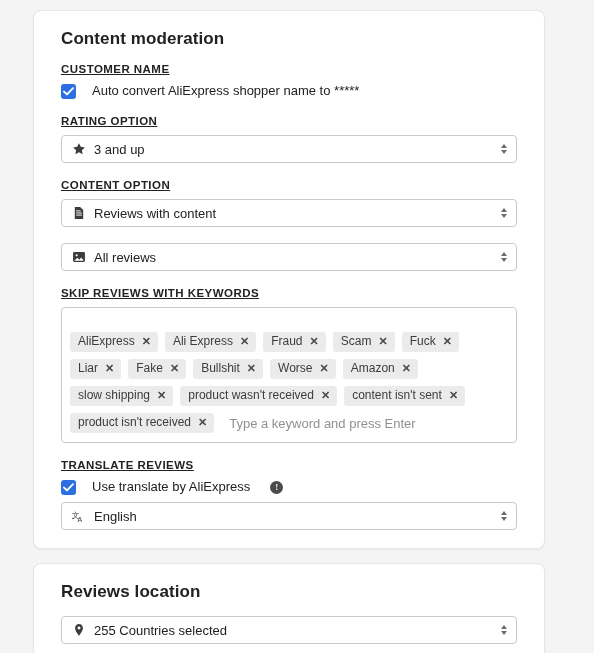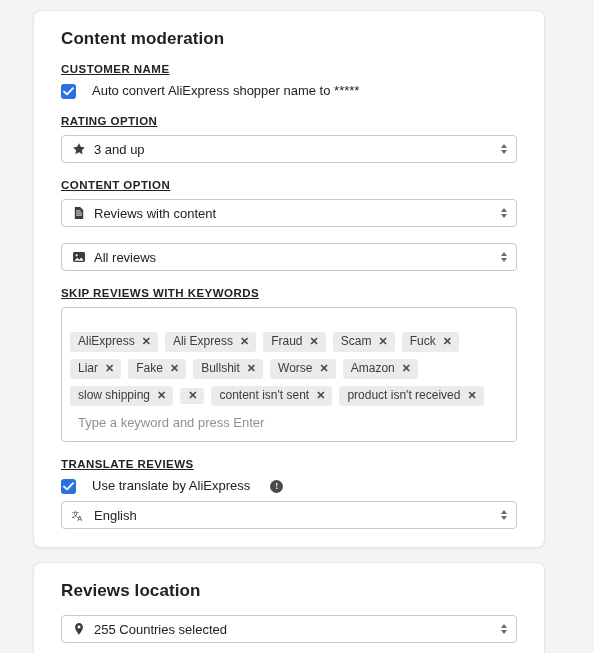--- a/index.html
+++ b/index.html
@@ -307,20 +307,21 @@
             </span>
             <span class="tag">
               <span>Amazon</span>
               <span class="x">✕</span>
             </span>
             <span class="tag">
               <span>slow shipping</span>
               <span class="x">✕</span>
             </span>
             <span class="tag">
+              <span>product wasn't received</span>
               <span class="x">✕</span>
             </span>
             <span class="tag">
               <span>content isn't sent</span>
               <span class="x">✕</span>
             </span>
             <span class="tag">
               <span>product isn't received</span>
               <span class="x">✕</span>
             </span>

